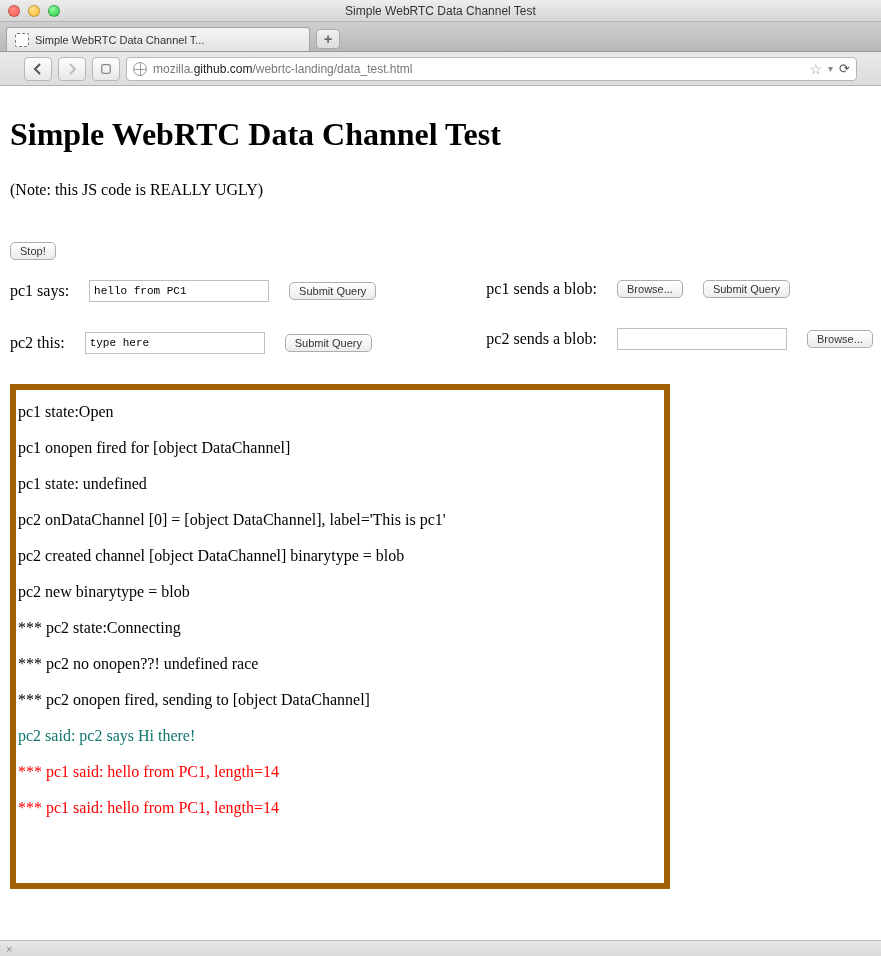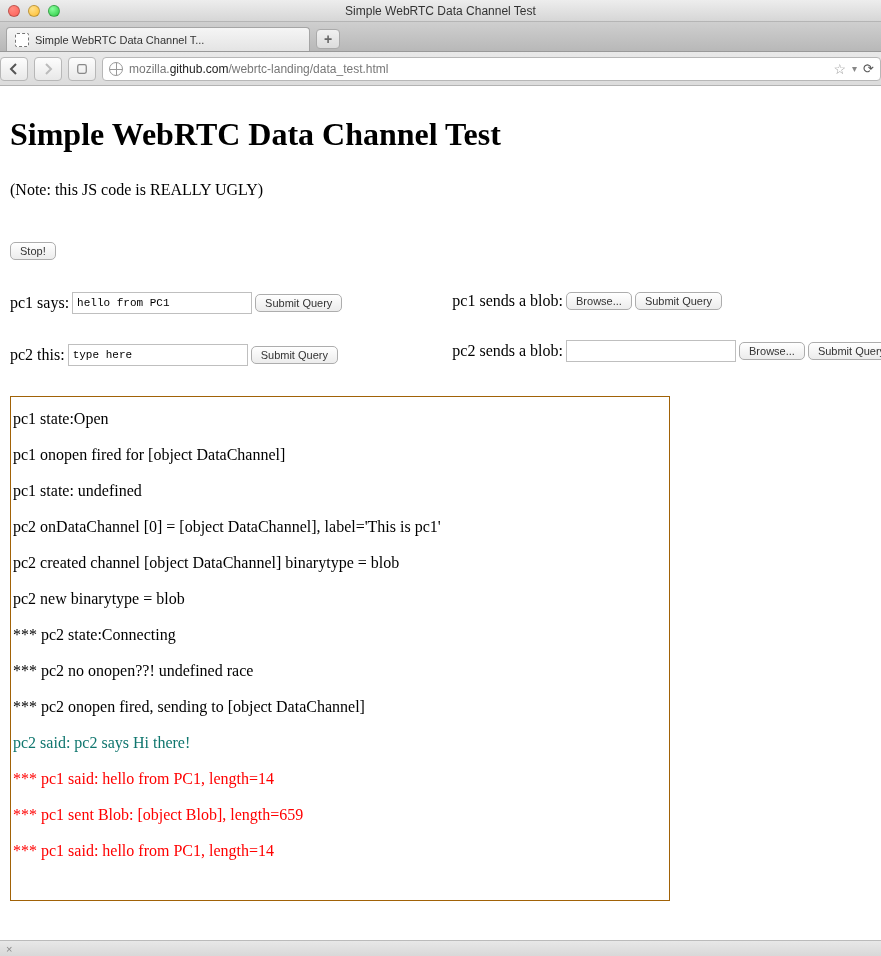--- a/index.html
+++ b/index.html
@@ -52,21 +52,21 @@
       border: 1px solid #aaa; border-radius: 4px;
       display: flex; align-items: center; justify-content: center;
       color: #666; font-size: 14px; font-weight: bold;
     }
 
     
     .toolbar {
       height: 34px;
       background: linear-gradient(#e9e9e9, #dcdcdc);
       border-bottom: 1px solid #b3b3b3;
-      display: flex; align-items: center; gap: 6px; padding: 0 0;
+      display: flex; align-items: center; gap: 6px; padding: 0 24px;
     }
     .navbtn {
       width: 28px; height: 24px; border: 1px solid #b7b7b7; border-radius: 4px;
       background: linear-gradient(#fdfdfd, #e8e8e8);
       display: flex; align-items: center; justify-content: center;
       color: #555;
     }
     .navbtn.disabled { color: #bbb; }
     .navbtn svg { width: 12px; height: 12px; }
     .urlbar {
@@ -90,34 +90,34 @@
     .page { padding: 10px 10px 20px; font-family: "Times New Roman", Times, serif; font-size: 16px; color: #000; }
     .page h1 { font-size: 32px; font-weight: bold; margin: 20px 0 28px; }
     .note { margin: 0 0 42px; }
     .native-btn {
       font-family: "Lucida Grande", Arial, sans-serif;
       font-size: 11px; padding: 2px 9px;
       border: 1px solid #adadad; border-radius: 5px;
       background: linear-gradient(#ffffff, #ececec);
       color: #333;
     }
-    .row { display: flex; align-items: center; gap: 3px; margin-bottom: 30px; }
+    .row { display: flex; align-items: center; gap: 20px; margin-bottom: 30px; }
     .row-label { font-size: 16px; white-space: nowrap; }
     .text-input {
       font-family: Liberation Mono, monospace;
       width: 180px; height: 22px; border: 1px solid #bfbfbf;
       padding: 2px 4px; font-size: 11px;
     }
     .text-input.focused { border-color: #5b9dd9; box-shadow: 0 0 0 2px rgba(91,157,217,.35); }
     .twocol { display: flex; gap: 50px; }
     .col { flex: 0 0 auto; }
 
     .logbox {
       width: 660px; height: 505px;
-      border: 1px solid #a16207;
+      border: 6px solid #a16207;
       overflow-y: scroll;
       padding: 4px 2px;
     }
     .logline { margin: 0; padding: 9px 0; font-size: 16px; }
     .logline.blue { color: #0f766e; }
     .logline.red { color: #ff0000; }
 
     
     .logbox::-webkit-scrollbar { width: 14px; background: #fafafa; }
     .logbox::-webkit-scrollbar-thumb { background: #c9c9c9; border-radius: 8px; border: 3px solid #fafafa; }
@@ -174,21 +174,21 @@
     <span class="star">☆</span>
     <span class="dropcaret">▾</span>
     <span class="reload">⟳</span>
   </div>
 </div>
 
 <div class="page">
   <h1>Simple WebRTC Data Channel Test</h1>
   <p class="note">(Note: this JS code is REALLY UGLY)</p>
 
-  <button class="native-btn" style="margin-bottom:32px">Stop!</button>
+  <button class="native-btn" style="margin-bottom:20px">Stop!</button>
 
   <div class="twocol">
     <div class="col">
       <div class="row">
         <span class="row-label">pc1 says:</span>
         <input class="text-input" value="hello from PC1" style="">
         <button class="native-btn">Submit Query</button>
       </div>
       <div class="row">
         <span class="row-label">pc2 this:</span>
@@ -217,20 +217,19 @@
       <p class="logline ">pc1 onopen fired for [object DataChannel]</p>
       <p class="logline ">pc1 state: undefined</p>
       <p class="logline ">pc2 onDataChannel [0] = [object DataChannel], label='This is pc1'</p>
       <p class="logline ">pc2 created channel [object DataChannel] binarytype = blob</p>
       <p class="logline ">pc2 new binarytype = blob</p>
       <p class="logline ">*** pc2 state:Connecting</p>
       <p class="logline ">*** pc2 no onopen??! undefined race</p>
       <p class="logline ">*** pc2 onopen fired, sending to [object DataChannel]</p>
       <p class="logline blue">pc2 said: pc2 says Hi there!</p>
       <p class="logline red">*** pc1 said: hello from PC1, length=14</p>
-      <p class="logline red">*** pc1 sent Blob: [object Blob], length=659</p>
       <p class="logline red">*** pc1 said: hello from PC1, length=14</p>
     </div>
 </div>
 
 <div class="statusbar">
   <span class="x">×</span>
 </div>
 
 </body></html>

